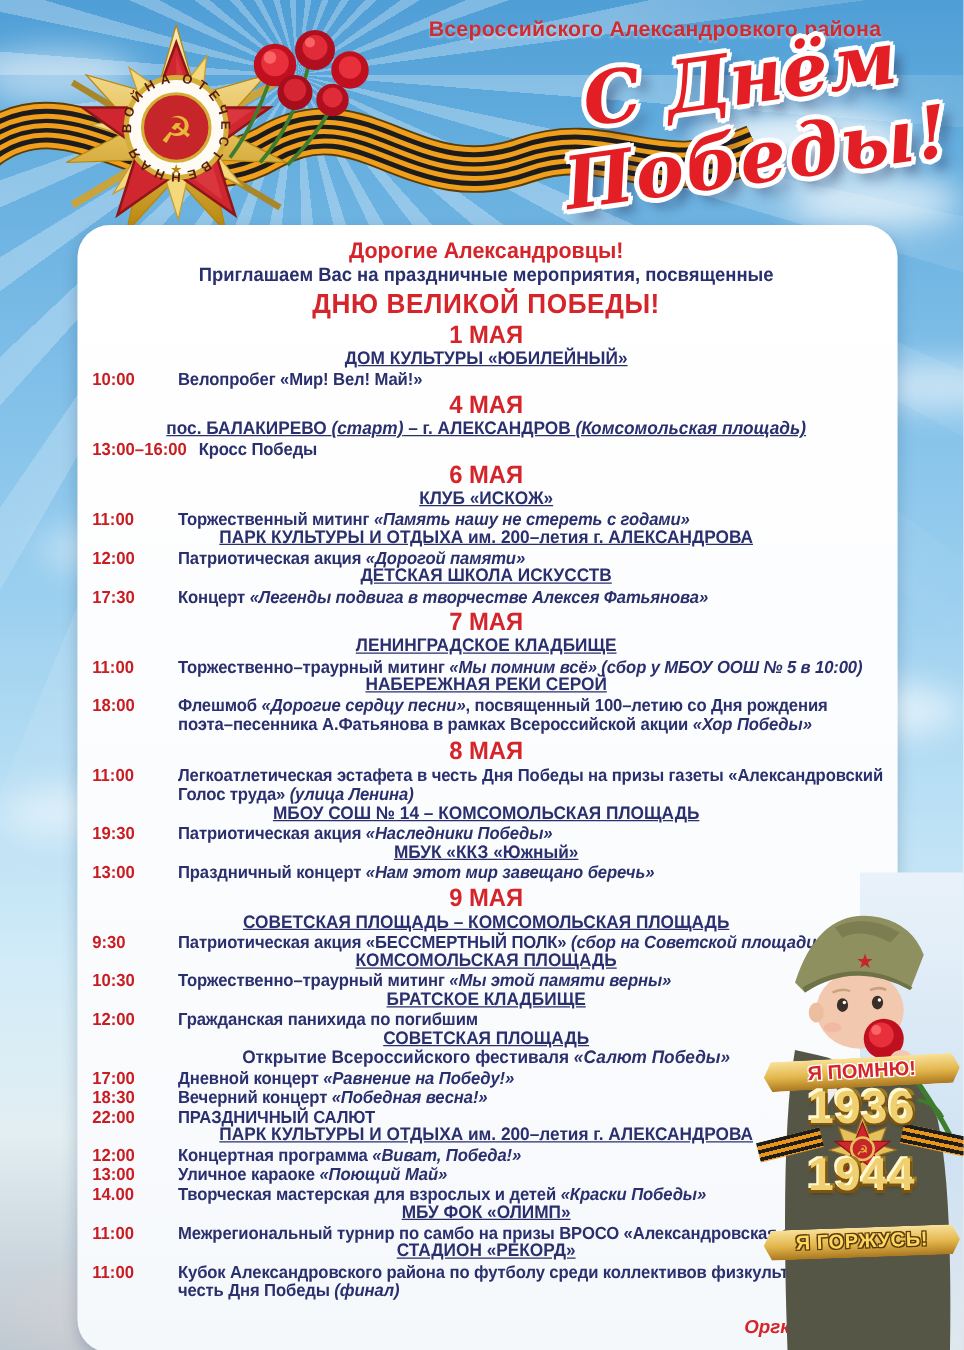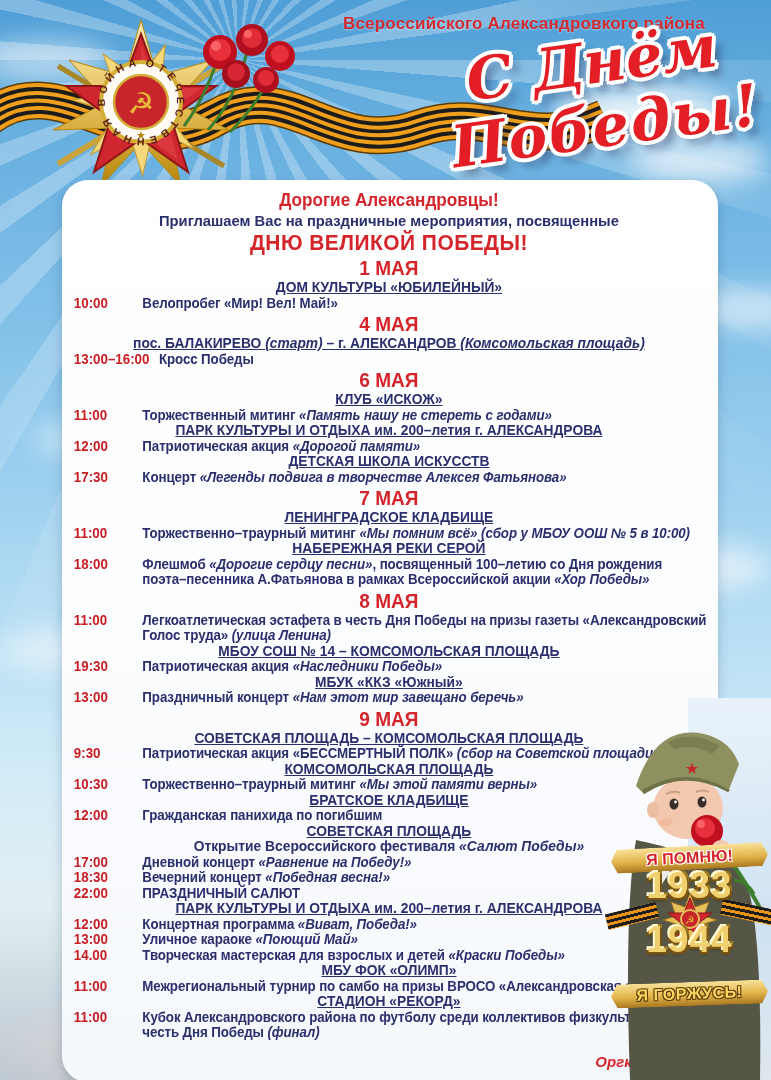--- a/index.html
+++ b/index.html
@@ -313,21 +313,21 @@
         <circle cx="113" cy="160" r="10" fill="#f2c9ae"></circle>
         <path d="M126 190 Q140 192 146 204" stroke="#3f7d2e" stroke-width="3" fill="none"></path>
       </g>
     </svg>
   </div>
 
   <div class="emblem">
     <div class="banner b1">Я ПОМНЮ!</div>
     <div class="wing wl"></div>
     <div class="wing wr"></div>
-    <div class="year y1">1933</div>
+    <div class="year y1">1936</div>
     <svg class="ministar" viewBox="0 0 56 56">
       <polygon points="28,1 33,15 47,10 42,24 55,28 42,32 47,46 33,41 28,55 23,41 9,46 14,32 1,28 14,24 9,10 23,15" fill="#e6c05a" stroke="#9c6d1d" stroke-width="1"></polygon>
       <polygon points="28,6 34,21 50,21 37,31 42,47 28,37 14,47 19,31 6,21 22,21" fill="#cf2630" stroke="#8e1616" stroke-width="1"></polygon>
       <circle cx="28" cy="27" r="9" fill="#c6262a" stroke="#e6c05a" stroke-width="2"></circle>
       <text x="28" y="32" font-size="11" text-anchor="middle" fill="#e8b83a" font-family="DejaVu Sans">☭</text>
     </svg>
     <div class="year y2">1944</div>
     <div class="banner b2">Я ГОРЖУСЬ!</div>
   </div>
 </div>

